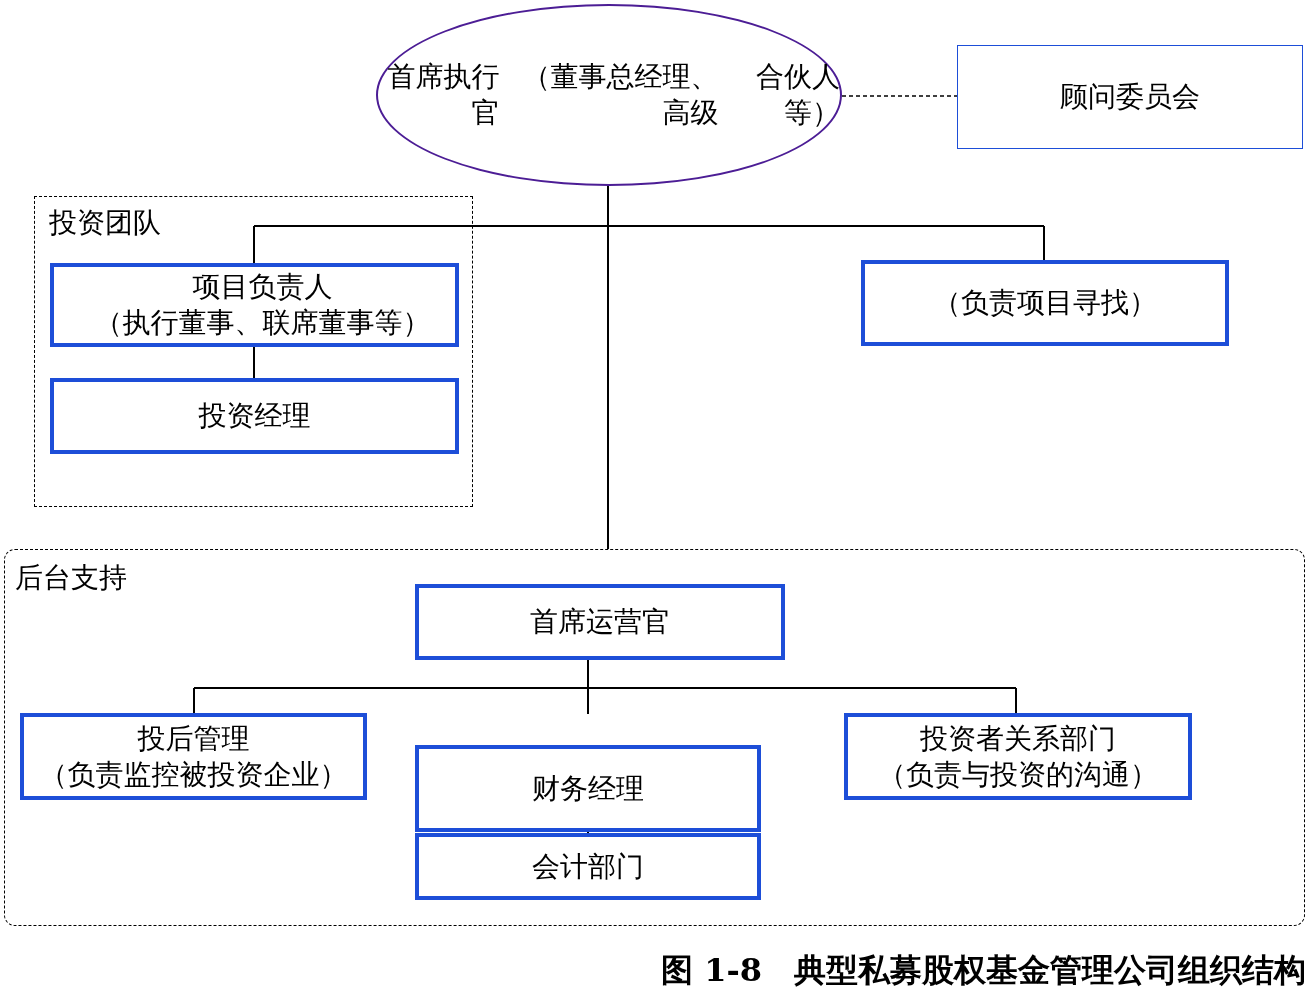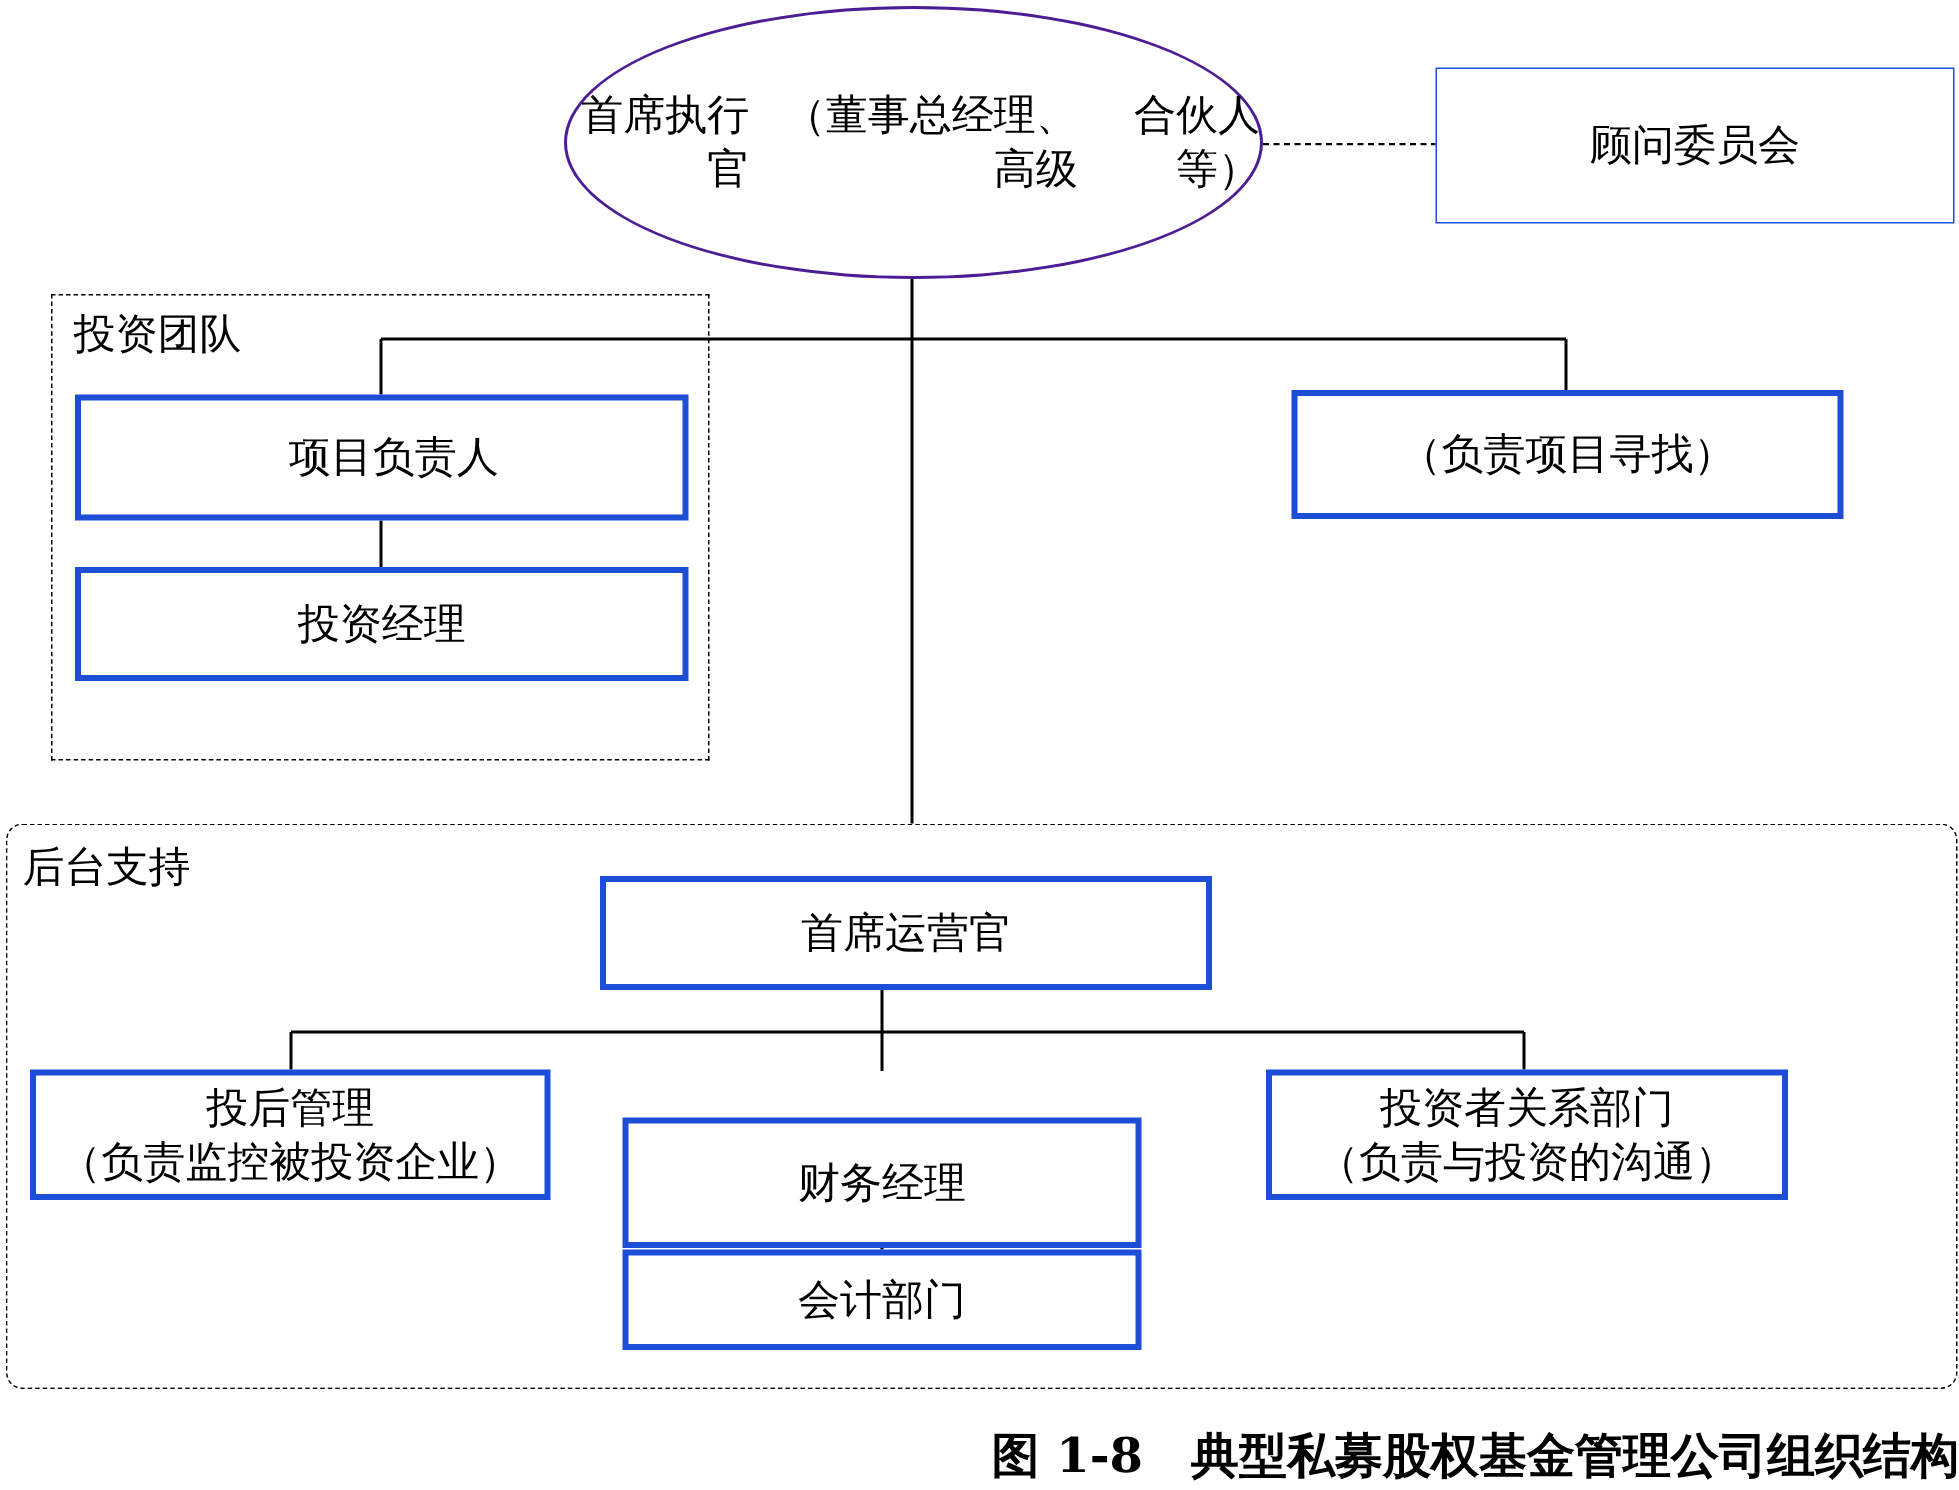--- a/index.html
+++ b/index.html
@@ -50,35 +50,36 @@
 <div class="box" style="left:957px; top:45px; width:346px; height:104px; border-width:1.5px;">
   <div>顾问委员会</div>
 </div>
 
 <div class="group" style="left:34px; top:196px; width:439px; height:311px;">
   <div class="group-label" style="left:14px; top:8px;">投资团队</div>
 </div>
 
 <div class="box" style="left:50px; top:263px; width:409px; height:84px;padding-left:16px;">
   <div>项目负责人</div>
+  <div>（执行董事、联席董事等）</div>
 </div>
 
 <div class="box" style="left:50px; top:378px; width:409px; height:76px;">
   <div>投资经理</div>
 </div>
 
 <div class="box" style="left:861px; top:260px; width:368px; height:86px;">
   <div>（负责项目寻找）</div>
 </div>
 
 <div class="group" style="left:4px; top:549px; width:1301px; height:377px;border-radius:11px;">
   <div class="group-label" style="left:10px; top:10px;">后台支持</div>
 </div>
 
-<div class="box" style="left:400px; top:584px; width:408px; height:76px;">
+<div class="box" style="left:415px; top:584px; width:370px; height:76px;">
   <div>首席运营官</div>
 </div>
 
 <div class="box" style="left:20px; top:713px; width:347px; height:87px;text-align:center;">
   <div>投后管理</div>
   <div>（负责监控被投资企业）</div>
 </div>
 
 <div class="box" style="left:415px; top:713px; width:346px; height:87px;margin-top:32px;">
   <div>财务经理</div>

